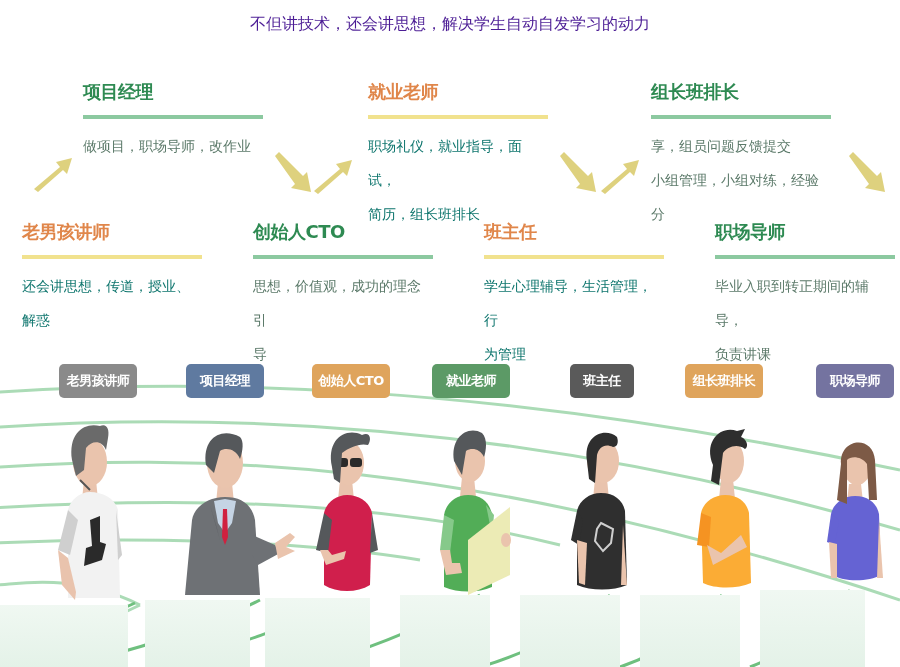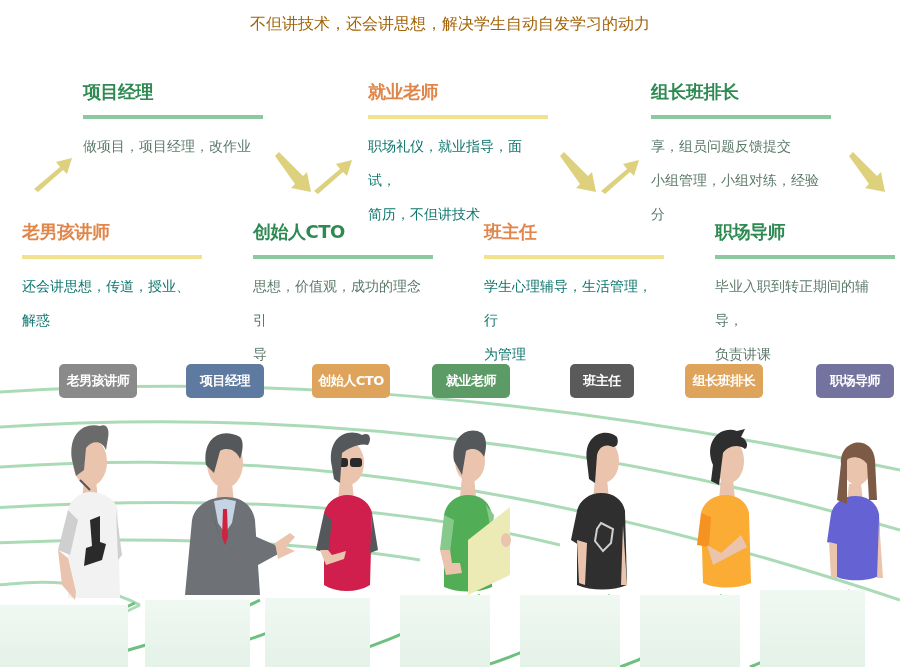--- a/index.html
+++ b/index.html
@@ -1,20 +1,20 @@
 <!DOCTYPE html>
 <html><head>
 <meta charset="utf-8">
 <style>
   html, body { margin:0; padding:0; }
   body { width:900px; height:667px; overflow:hidden; background:#ffffff; position:relative;
          font-family:"DejaVu Sans","Liberation Sans",sans-serif; }
   .bg-svg { position:absolute; left:0; top:0; width:900px; height:667px; z-index:0; }
   .subtitle { position:absolute; top:14px; left:0; width:900px; text-align:center;
-              font-size:16px; color:#a16207; z-index:2; }
+              font-size:16px; color:#4c1d95; z-index:2; }
   .role { position:absolute; z-index:2; width:180px; }
   .role .title { font-size:18px; font-weight:bold; line-height:24px; height:24px; letter-spacing:-0.5px; }
   .role .bar { height:4px; margin-top:11px; width:180px; }
   .role .desc { margin-top:10px; font-size:14px; line-height:34px; }
   .role.green .title { color:#2e8a52; }
   .role.green .bar { background:#8cc9a0; }
   .role.green .desc { color:#5c7a6a; }
   .role.orange .title { color:#e0864a; }
   .role.orange .bar { background:#f1e28e; }
   .role.orange .desc { color:#0f766e; }
@@ -55,29 +55,29 @@
 <div class="pedestal" style="left:520px;top:595px;width:100px;height:72px;"></div>
 <div class="pedestal" style="left:640px;top:595px;width:100px;height:72px;"></div>
 <div class="pedestal" style="left:760px;top:590px;width:105px;height:77px;"></div>
 
 <div class="subtitle">不但讲技术，还会讲思想，解决学生自动自发学习的动力</div>
 
 <div class="role green" style="left:83px;top:80px;">
   <div class="title">项目经理</div>
   <div class="bar"></div>
   <div class="desc">
-    <div>做项目，项目经理，改作业</div>
+    <div>做项目，职场导师，改作业</div>
   </div>
 </div>
 <div class="role orange" style="left:368px;top:80px;">
   <div class="title">就业老师</div>
   <div class="bar"></div>
   <div class="desc">
     <div>职场礼仪，就业指导，面试，</div>
-    <div>简历，不但讲技术</div>
+    <div>简历，组长班排长</div>
   </div>
 </div>
 <div class="role green" style="left:651px;top:80px;">
   <div class="title">组长班排长</div>
   <div class="bar"></div>
   <div class="desc">
     <div>享，组员问题反馈提交</div>
     <div>小组管理，小组对练，经验分</div>
   </div>
 </div>

